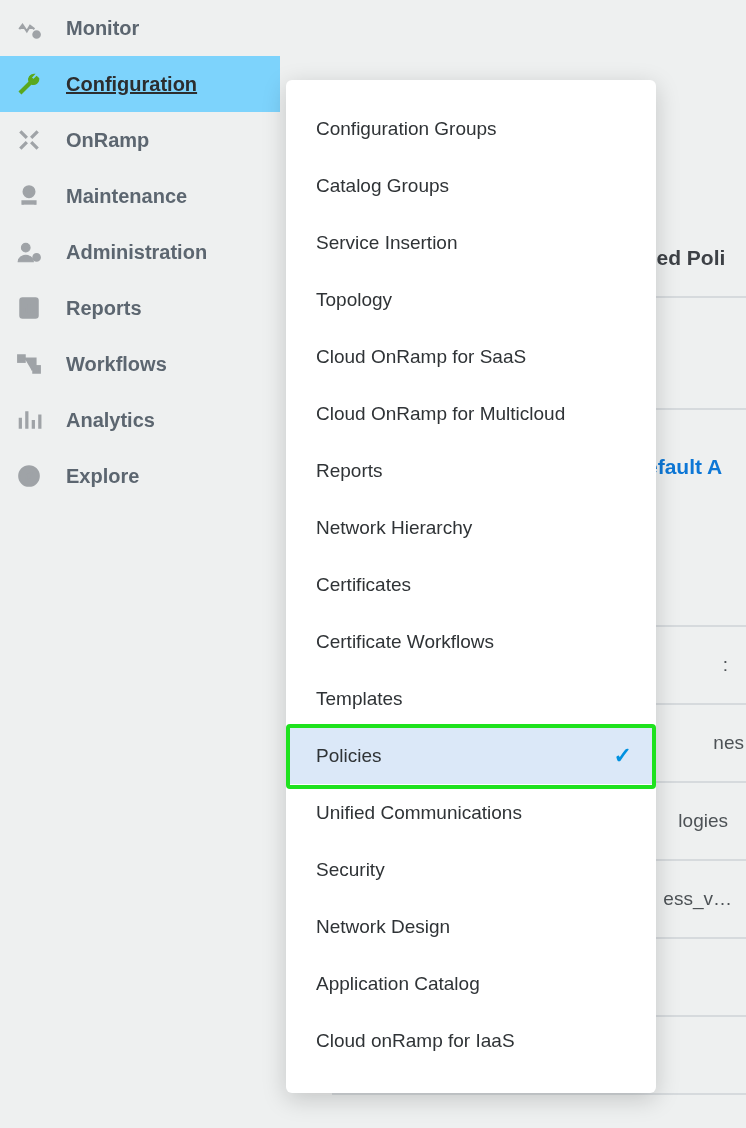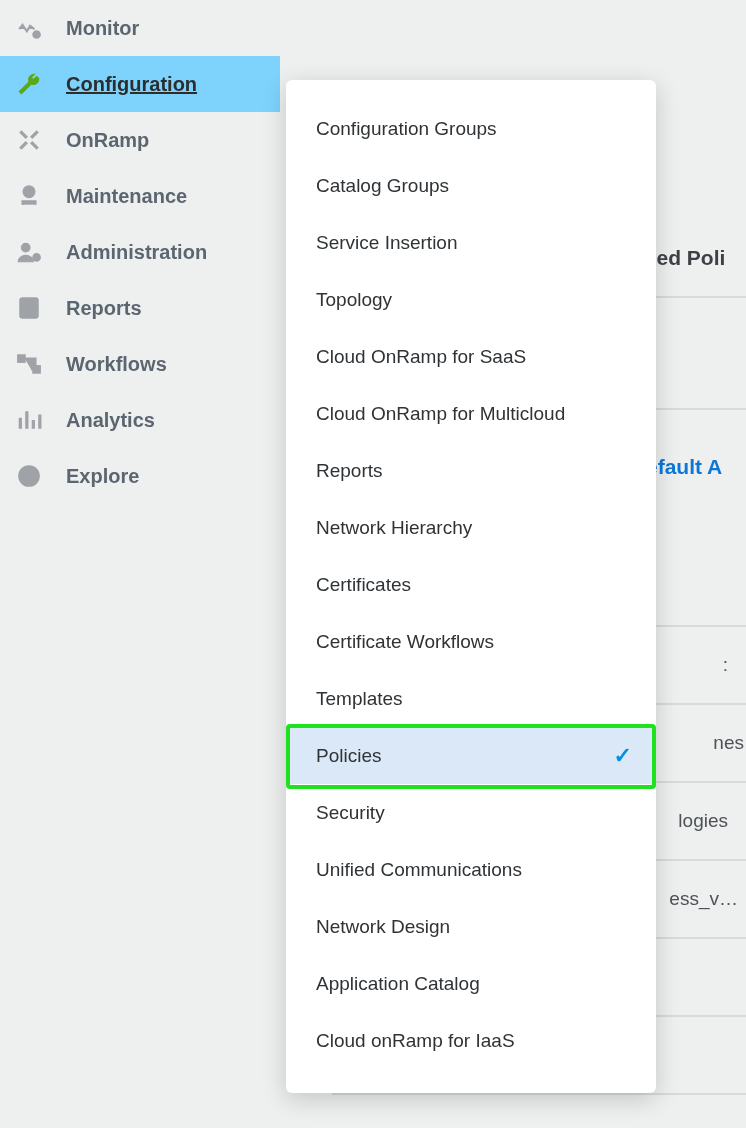--- a/index.html
+++ b/index.html
@@ -129,21 +129,21 @@
     <div class="list-row">
         <span style="margin-left:auto;padding-right:18px;">:</span>
       </div>
     <div class="list-row">
         <span style="margin-left:auto;padding-right:2px;">nes</span>
       </div>
     <div class="list-row">
         <span style="margin-left:auto;padding-right:18px;">logies</span>
       </div>
     <div class="list-row">
-        <span style="margin-left:auto;padding-right:8px;">ess_v…</span>
+        <span style="margin-left:auto;padding-right:14px;">ess_v…</span>
       </div>
     <div class="list-row">
         <span>VIP10_DC_Preference</span>
       </div>
     <div class="list-row">
         <span>VIP16_QoS_Classify_SIP</span>
       </div>
   </div>
 
   <div class="submenu">
@@ -178,24 +178,24 @@
         <span>Certificate Workflows</span>
       </div>
     <div class="submenu-item">
         <span>Templates</span>
       </div>
     <div class="submenu-item selected">
       <span>Policies</span>
       <span class="check">✓</span>
     </div>
     <div class="submenu-item">
+        <span>Unified Communications</span>
+      </div>
+    <div class="submenu-item">
         <span>Security</span>
-      </div>
-    <div class="submenu-item">
-        <span>Unified Communications</span>
       </div>
     <div class="submenu-item">
         <span>Network Design</span>
       </div>
     <div class="submenu-item">
         <span>Application Catalog</span>
       </div>
     <div class="submenu-item">
         <span>Cloud onRamp for IaaS</span>
       </div>

